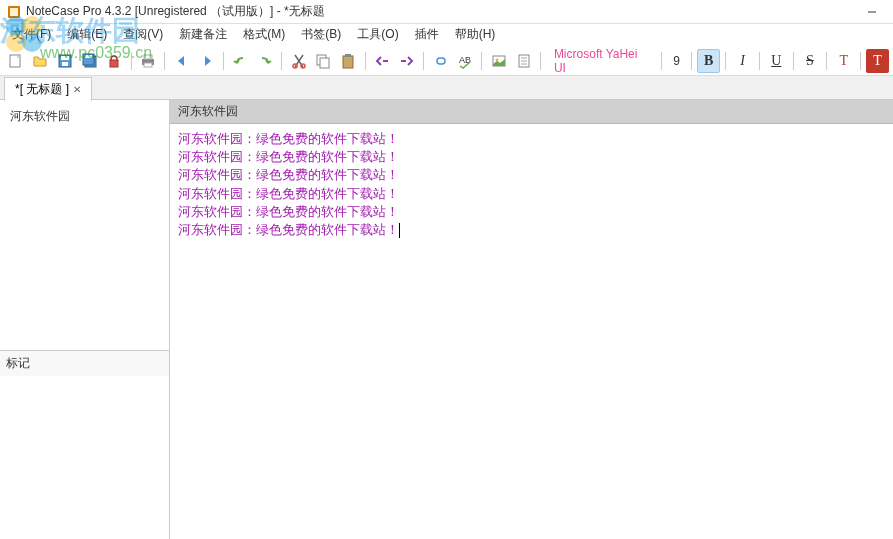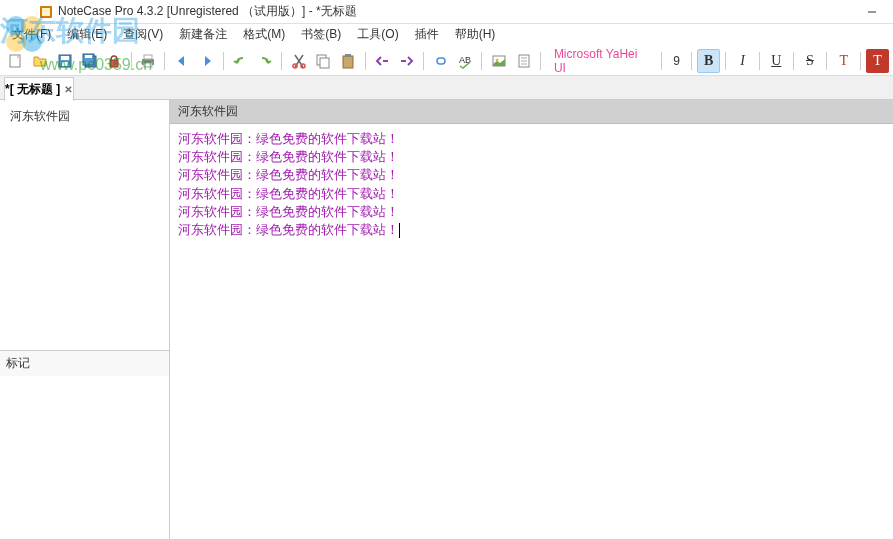--- a/index.html
+++ b/index.html
@@ -1,52 +1,52 @@
 <!DOCTYPE html>
 <html><head>
   <meta charset="utf-8">
   <style>
     * { margin: 0; padding: 0; box-sizing: border-box; font-family: "Microsoft YaHei UI", sans-serif; }
     body { width: 893px; height: 539px; background: #fff; font-size: 12px; overflow: hidden; position: relative; }
     
-    .titlebar { height: 24px; display: flex; align-items: center; padding: 0 6px; background: #fff; border-bottom: 1px solid #e0e0e0; margin-left: 32px; }
+    .titlebar { height: 24px; display: flex; align-items: center; padding: 0 6px; background: #fff; border-bottom: 1px solid #e0e0e0; }
     .titlebar-icon { width: 16px; height: 16px; margin-right: 4px; }
     .titlebar-title { font-size: 12px; color: #333; flex: 1; }
     .titlebar-btn { width: 30px; height: 20px; display: flex; align-items: center; justify-content: center; color: #333; }
     
     .menubar { height: 22px; display: flex; padding: 0 4px; background: #fff; }
     .menu-item { padding: 2px 8px; font-size: 12px; color: #333; cursor: pointer; }
     
     .toolbar { height: 30px; display: flex; align-items: center; padding: 0 4px; background: #fff; border-bottom: 1px solid #ddd; gap: 2px; }
     .tool-btn { width: 24px; height: 24px; display: flex; align-items: center; justify-content: center; cursor: pointer; border-radius: 2px; }
     .tool-sep { width: 1px; height: 18px; background: #ccc; margin: 0 3px; }
     .font-name { padding: 2px 8px; font-size: 12px; color: #ec4899; min-width: 110px; }
     .font-size { padding: 2px 6px; font-size: 12px; color: #333; width: 20px; text-align: center; }
     .fmt-btn { width: 24px; height: 24px; display: flex; align-items: center; justify-content: center; cursor: pointer; font-family: "Times New Roman", serif; font-size: 14px; color: #333; border-radius: 2px; }
     .fmt-btn.active { background: #cce4f7; border: 1px solid #99c9ef; }
     
     .tabbar { height: 24px; display: flex; align-items: center; background: #f0f0f0; border-bottom: 1px solid #ccc; padding: 0 4px; }
-    .tab { padding: 3px 0; font-size: 12px; background: #fff; border: 1px solid #ccc; border-bottom: none; margin-top: 2px; display: flex; align-items: center; gap: 4px; font-weight: bold; }
+    .tab { padding: 3px 10px; font-size: 12px; background: #fff; border: 1px solid #ccc; border-bottom: none; margin-top: 2px; display: flex; align-items: center; gap: 4px; }
     .tab-close { font-size: 10px; color: #666; }
     
     .content { display: flex; height: calc(100% - 100px); }
     .sidebar { width: 170px; border-right: 1px solid #ccc; display: flex; flex-direction: column; }
     .tree-area { flex: 1; padding: 6px; }
     .tree-item { padding: 2px 4px; font-size: 12px; color: #333; }
     .tags-area { height: 189px; border-top: 1px solid #ccc; }
     .tags-header { padding: 4px 6px; font-size: 12px; color: #333; background: #f8f8f8; }
     
     .main { flex: 1; display: flex; flex-direction: column; }
     .note-title { background: #d0d0d0; padding: 3px 8px; font-size: 12px; color: #333; border-bottom: 1px solid #bbb; }
     .note-body { flex: 1; padding: 6px 8px; font-size: 13px; line-height: 1.4; color: #a21caf; position: relative; }
     .note-line { white-space: pre; }
     .cursor { display: inline-block; width: 1px; height: 15px; background: #000; vertical-align: middle; }
     
     .watermark { position: absolute; top: 12px; left: 0px; font-size: 28px; font-weight: bold; color: rgba(0,140,220,0.35); pointer-events: none; z-index: 100; }
-    .watermark-sub { position: absolute; top: 56px; left: 40px; font-size: 16px; color: rgba(0,150,0,0.5); pointer-events: none; z-index: 100; }
+    .watermark-sub { position: absolute; top: 44px; left: 40px; font-size: 16px; color: rgba(0,150,0,0.5); pointer-events: none; z-index: 100; }
     .wm-logo { position: absolute; top: 14px; left: 4px; pointer-events: none; z-index: 100; }
   </style>
 </head>
 <body>
 
 <div class="wm-logo">
   <svg width="42" height="42" viewBox="0 0 42 42">
     <circle cx="12" cy="12" r="10" fill="rgba(0,150,220,0.4)"></circle>
     <circle cx="28" cy="12" r="10" fill="rgba(255,180,0,0.4)"></circle>
     <circle cx="12" cy="28" r="10" fill="rgba(255,180,0,0.4)"></circle>

